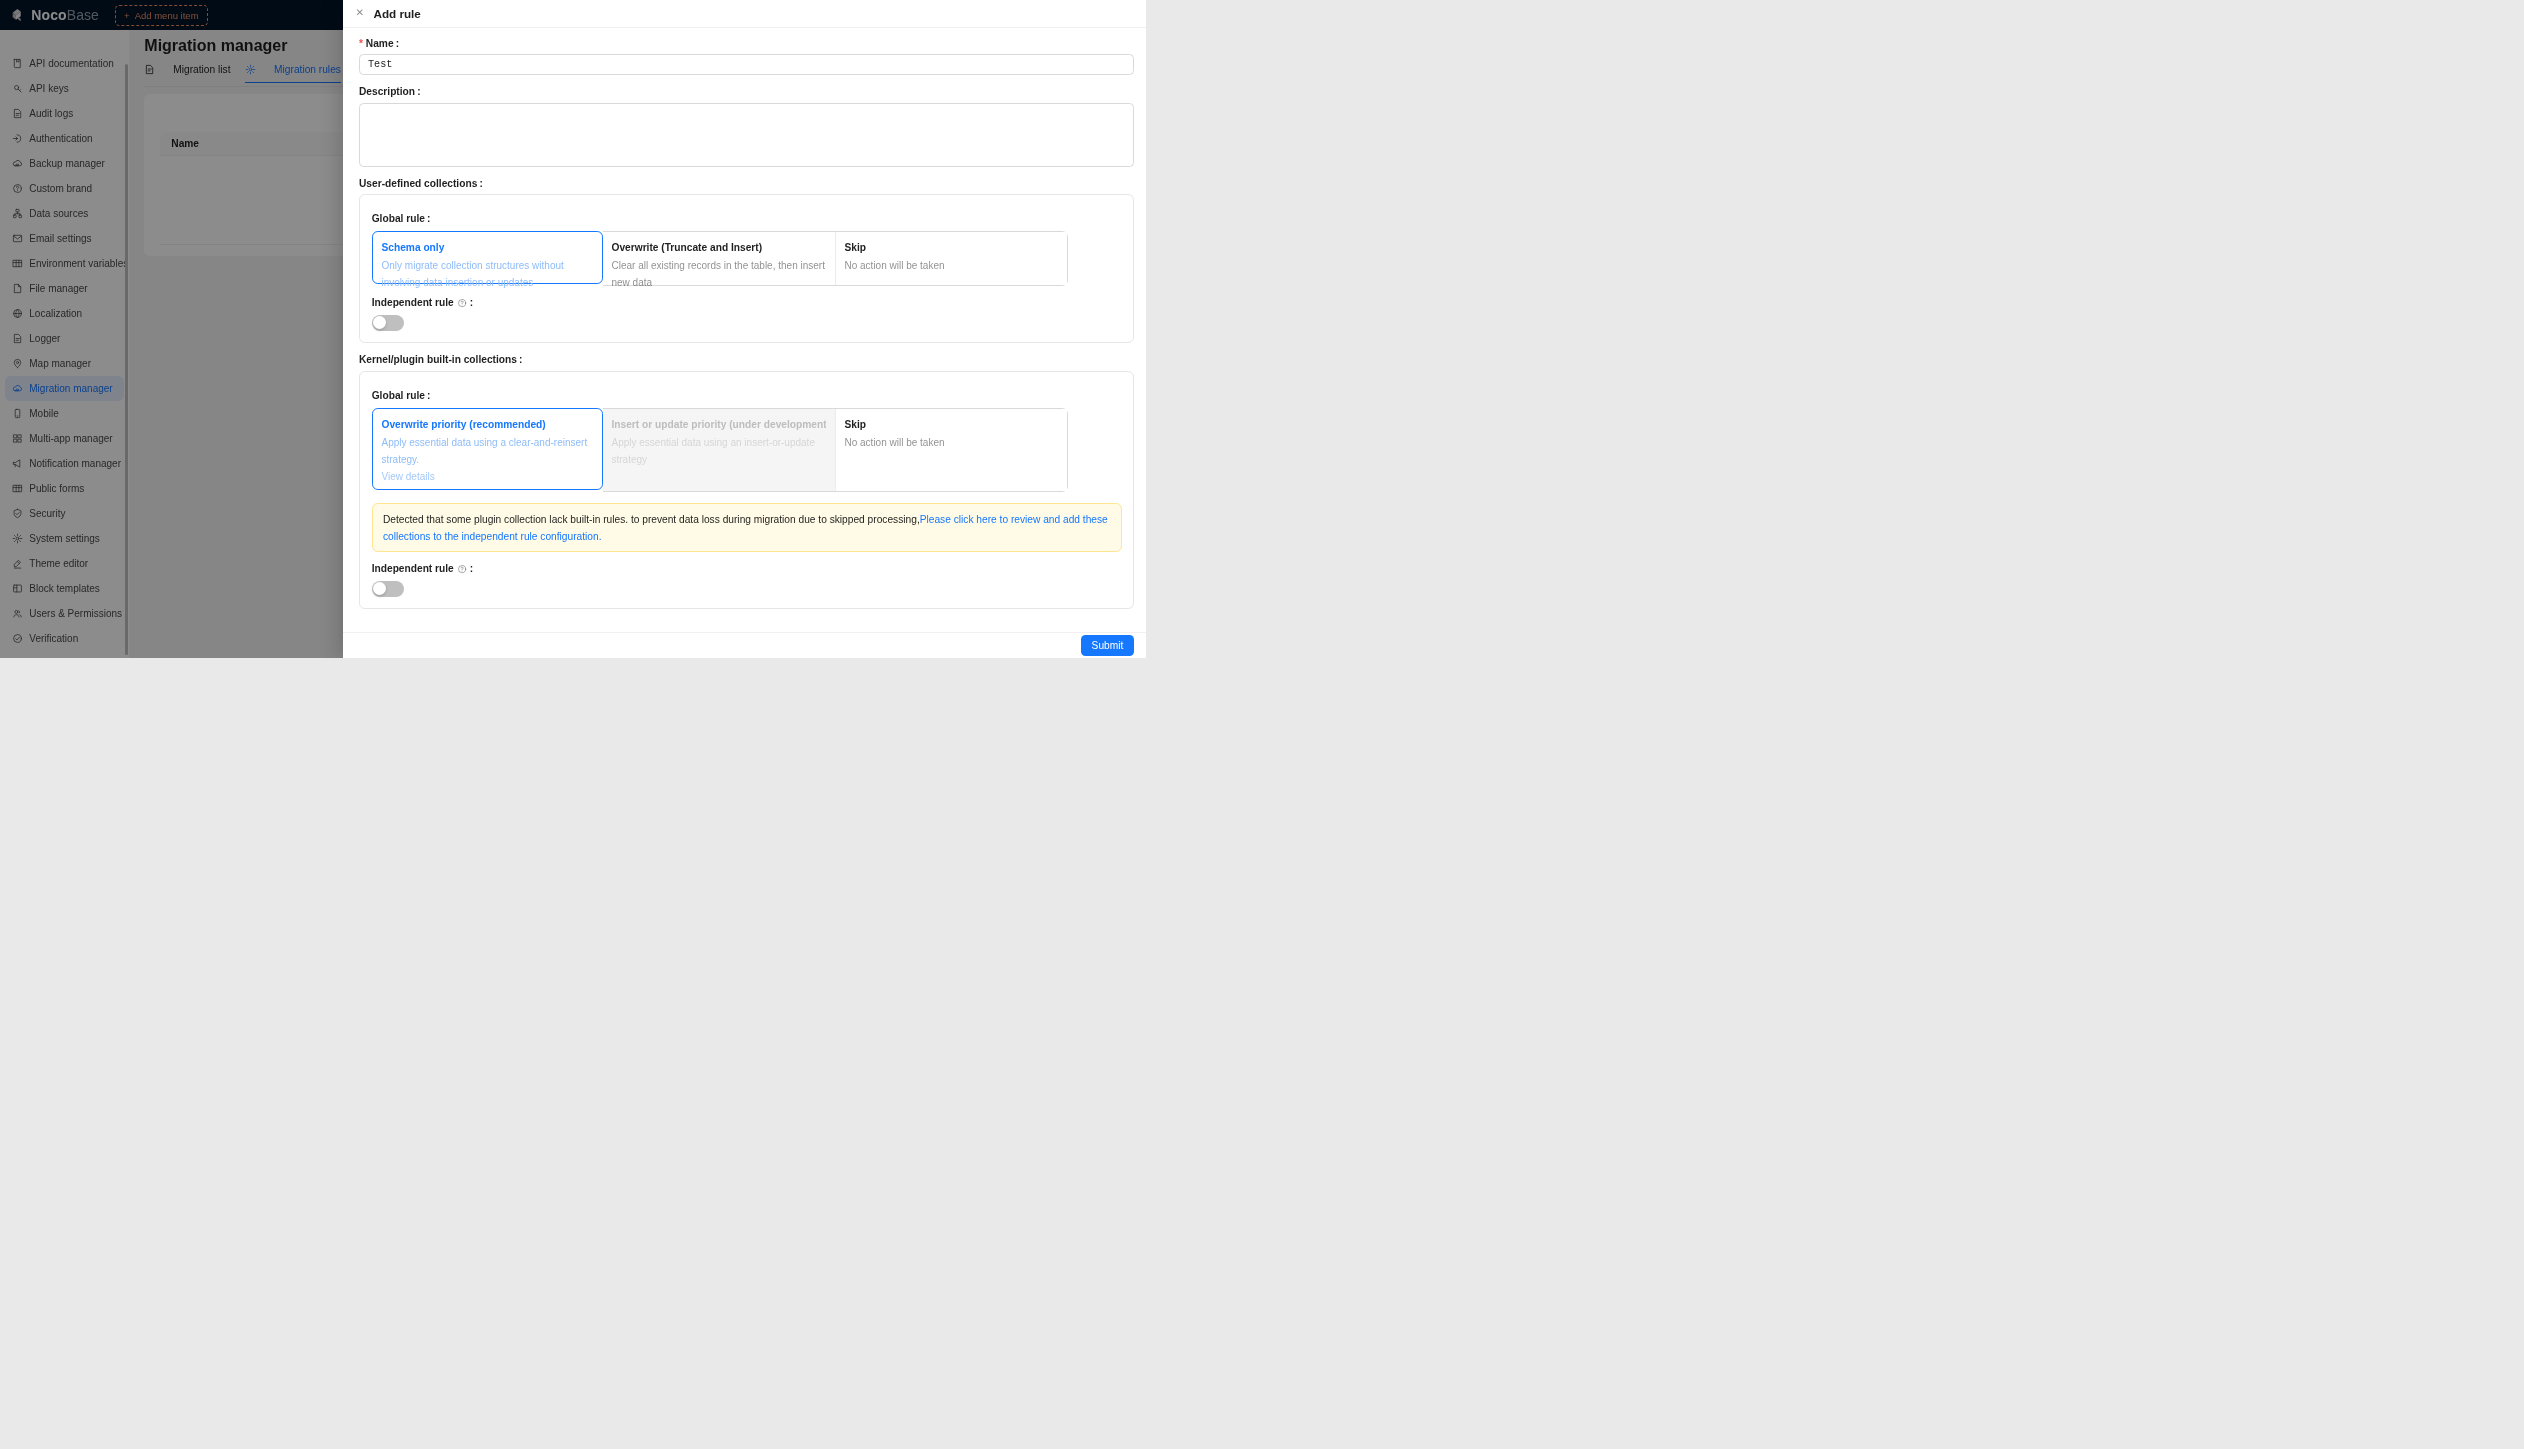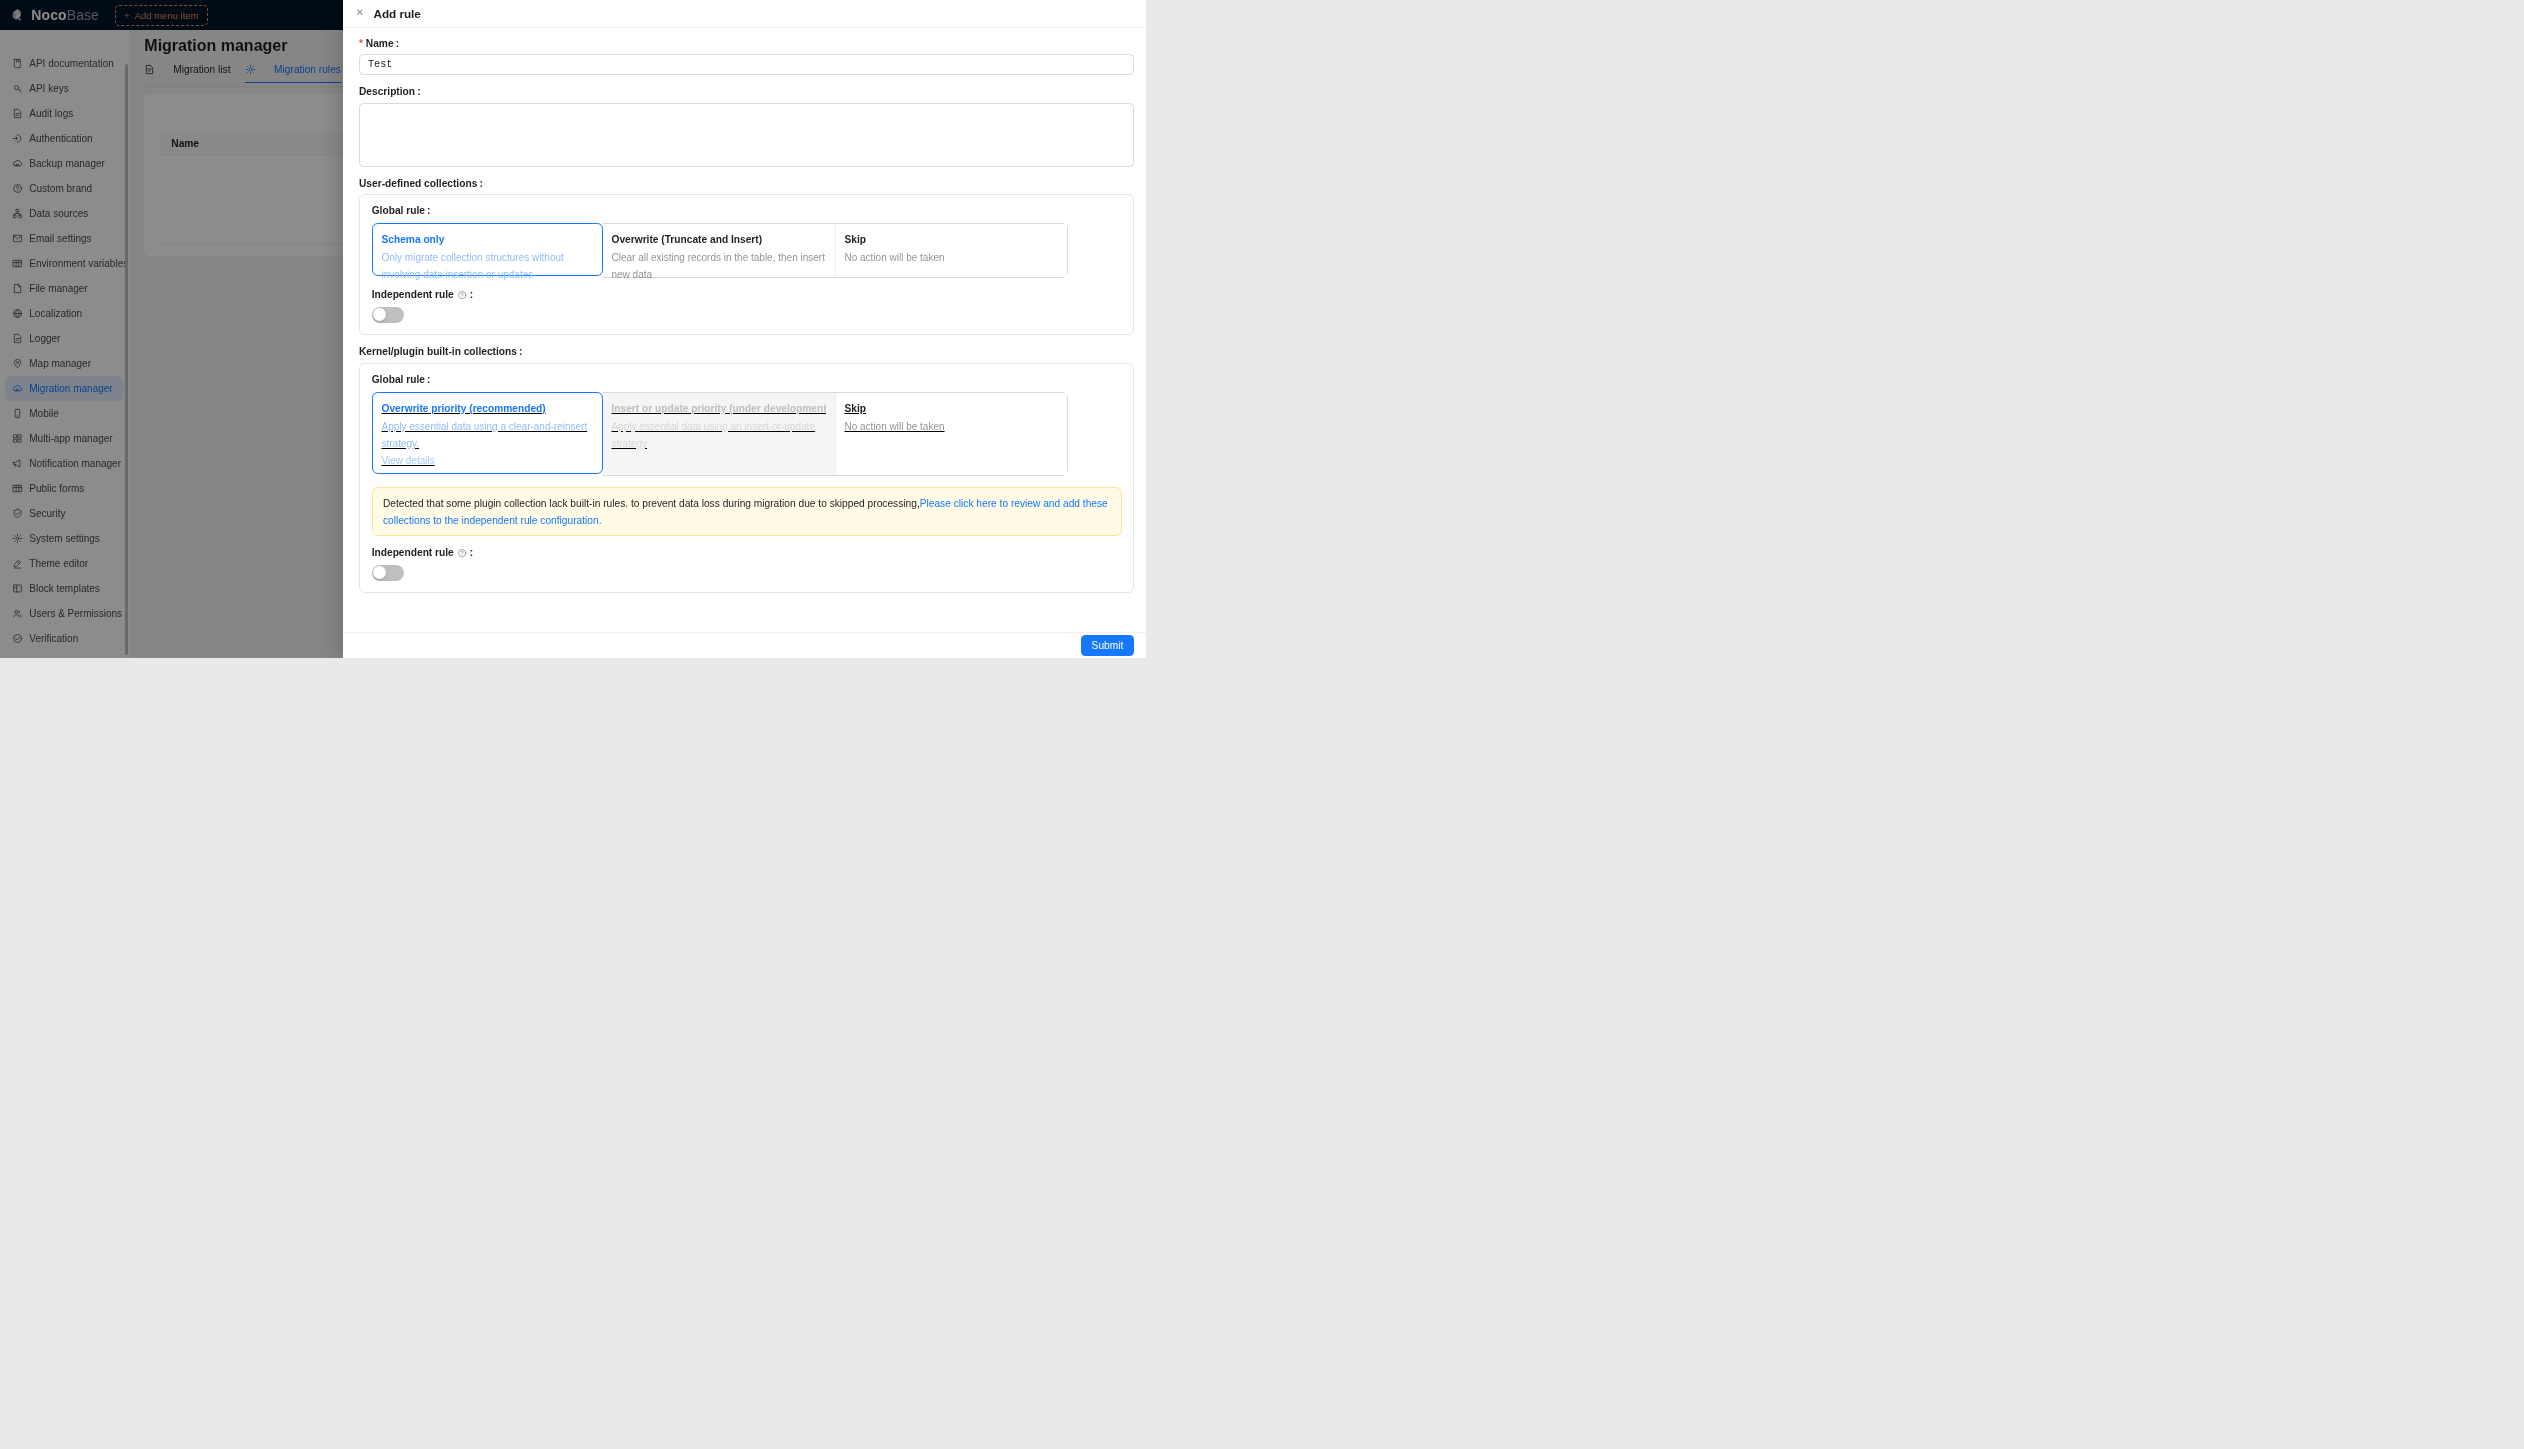--- a/index.html
+++ b/index.html
@@ -52,25 +52,25 @@
   .form-label{display:flex;align-items:center;gap:2.2px;font-size:10.2px;font-weight:600;
               color:rgba(0,0,0,.88);margin-bottom:5.8px;}
   .req{color:#ff4d4f;font-size:10.2px;margin-right:0.7px;}
   .q-icn{width:10.2px;height:10.2px;display:inline-flex;color:rgba(0,0,0,.45);margin-left:1.5px;}
   .input{height:20.5px;border:0.7px solid #d9d9d9;border-radius:4.4px;padding:0 8px;font-size:10.2px;
          color:rgba(0,0,0,.88);display:flex;align-items:center;box-sizing:border-box;width:100%;
          background:#fff;margin-bottom:11px;font-family:Liberation Mono, monospace;}
   .textarea{height:64px;border:0.7px solid #d9d9d9;border-radius:4.4px;box-sizing:border-box;width:100%;
          background:#fff;margin-bottom:11px;}
   .section-box{border:0.7px solid #e6e6e6;border-radius:5.8px;padding:9.5px 11.7px 11px;margin-bottom:11.7px;}
-  .sub-label{margin-bottom:7.3px;}
+  .sub-label{margin-bottom:7.3px;margin-top:8px;}
   .cards{display:flex;width:696px;}
   .card{width:232px;box-sizing:border-box;padding:9.5px 8.8px;background:#fff;}
   .row1 .card{height:53px;}
-  .row2 .card{height:82px;text-decoration:underline;}
+  .row2 .card{height:82px;}
   .card.sel{border:1.1px solid #1677ff;border-radius:5.8px;}
   .cards-rest{display:flex;border:0.7px solid #d9d9d9;border-left:none;border-radius:0 5.8px 5.8px 0;}
   .cards-rest .card + .card{border-left:0.7px solid #ececec;}
   .card-title{font-size:10.2px;font-weight:600;color:rgba(0,0,0,.88);margin-bottom:4.4px;white-space:nowrap;
               overflow:hidden;}
   .card.sel .card-title{color:#1677ff;}
   .card-desc{font-size:10px;line-height:17px;color:rgba(0,0,0,.45);}
   .card.sel .card-desc{color:#8fbcf9;}
   .card-link{font-size:10px;line-height:17px;color:#a5c9fb;cursor:pointer;}
   .card.dis{background:#f5f5f5;}

